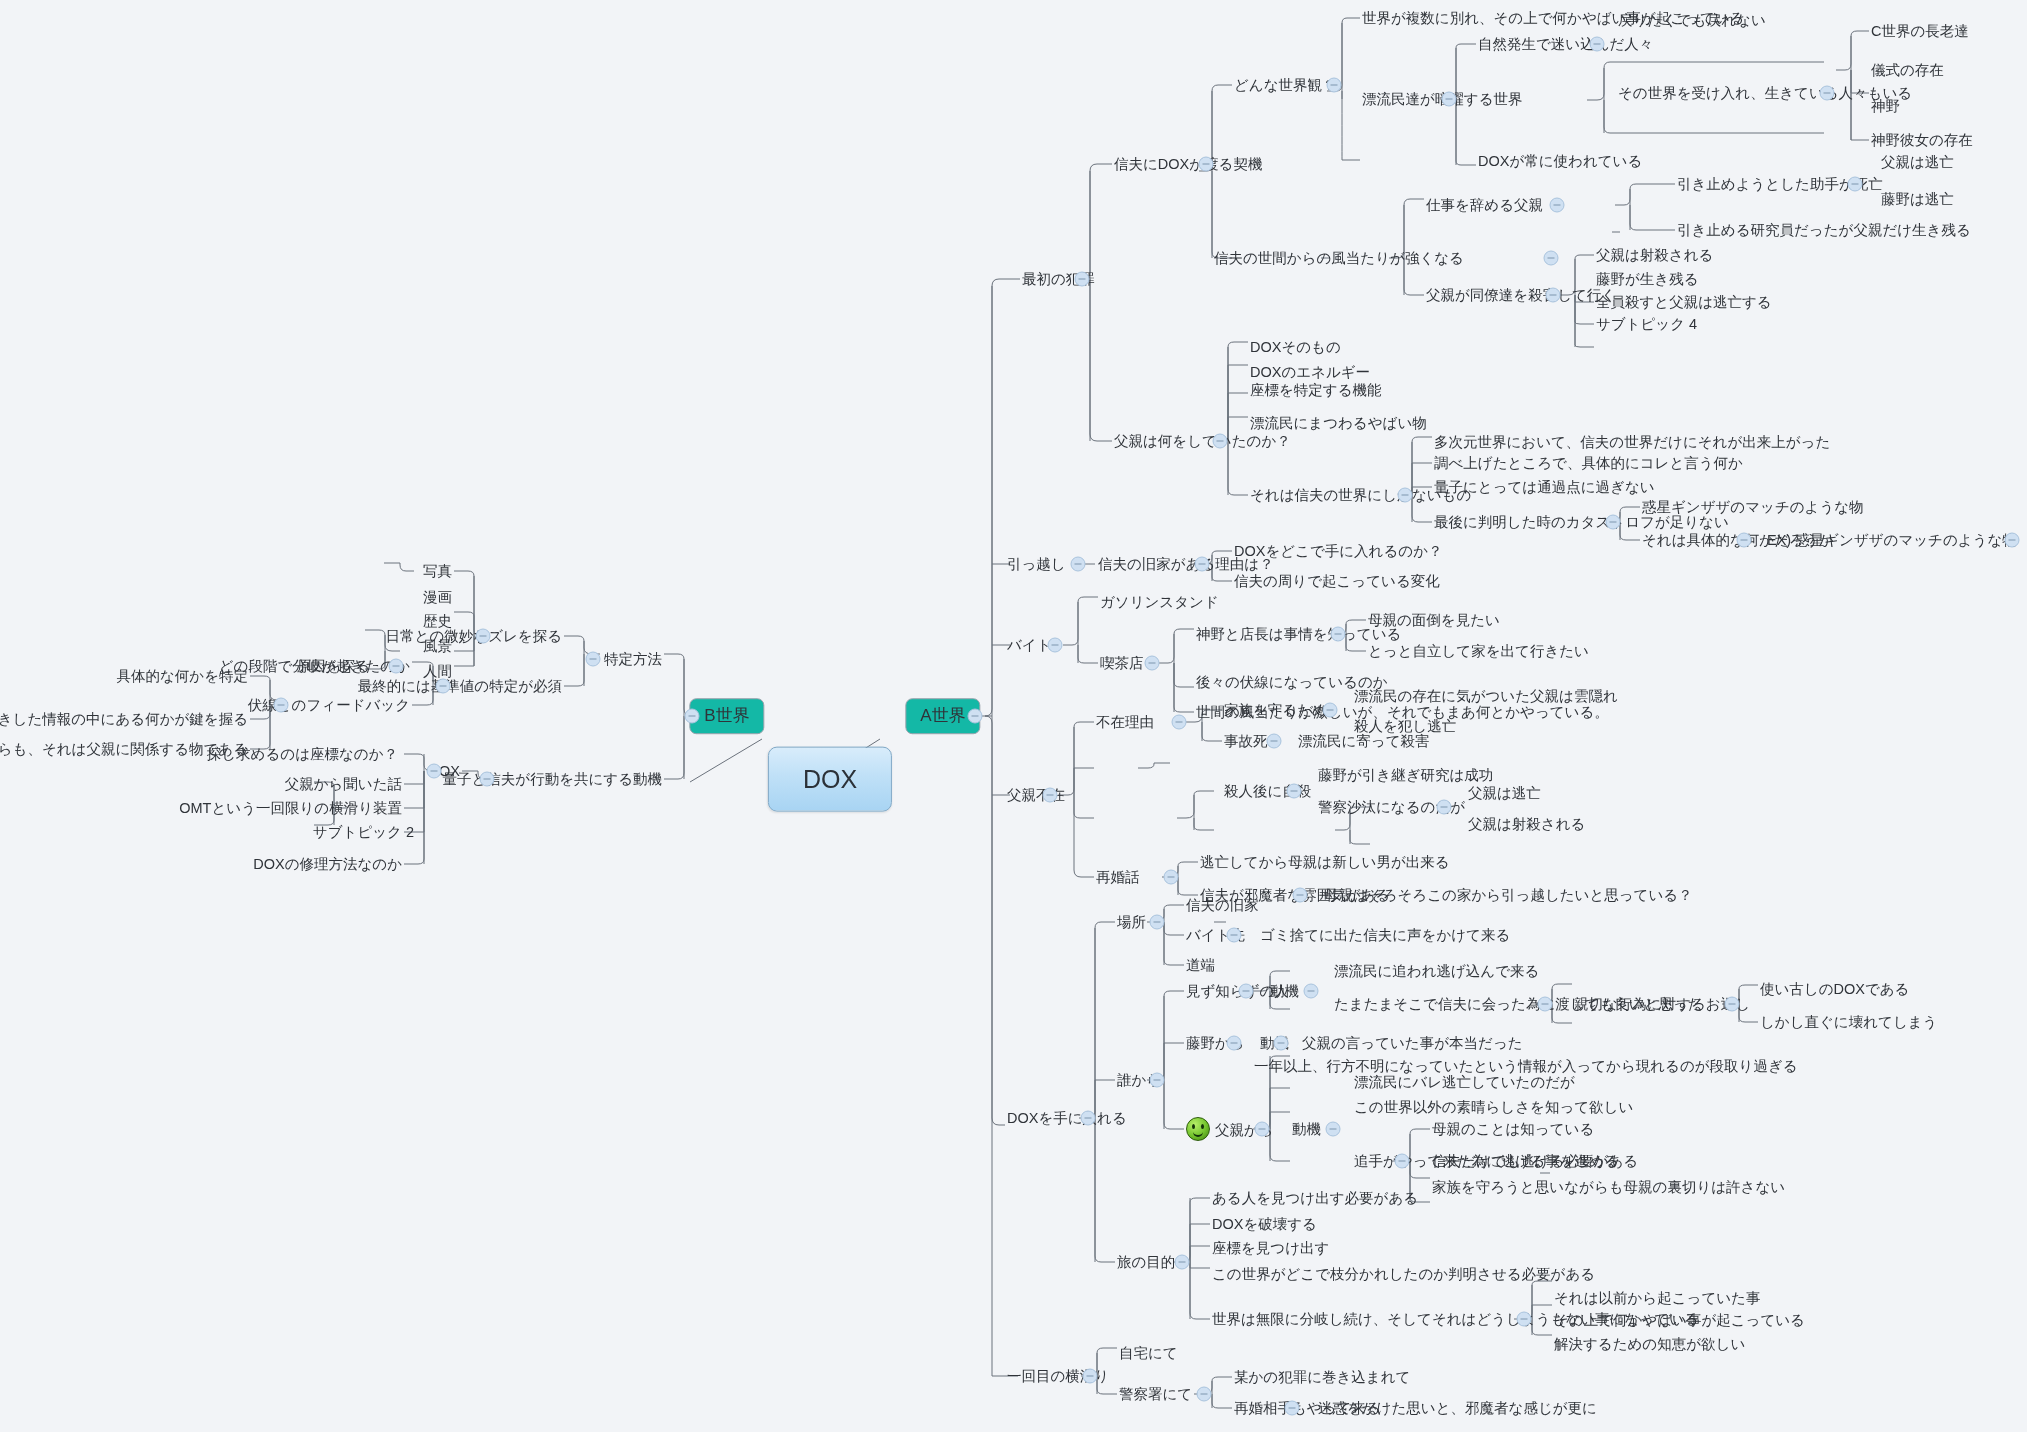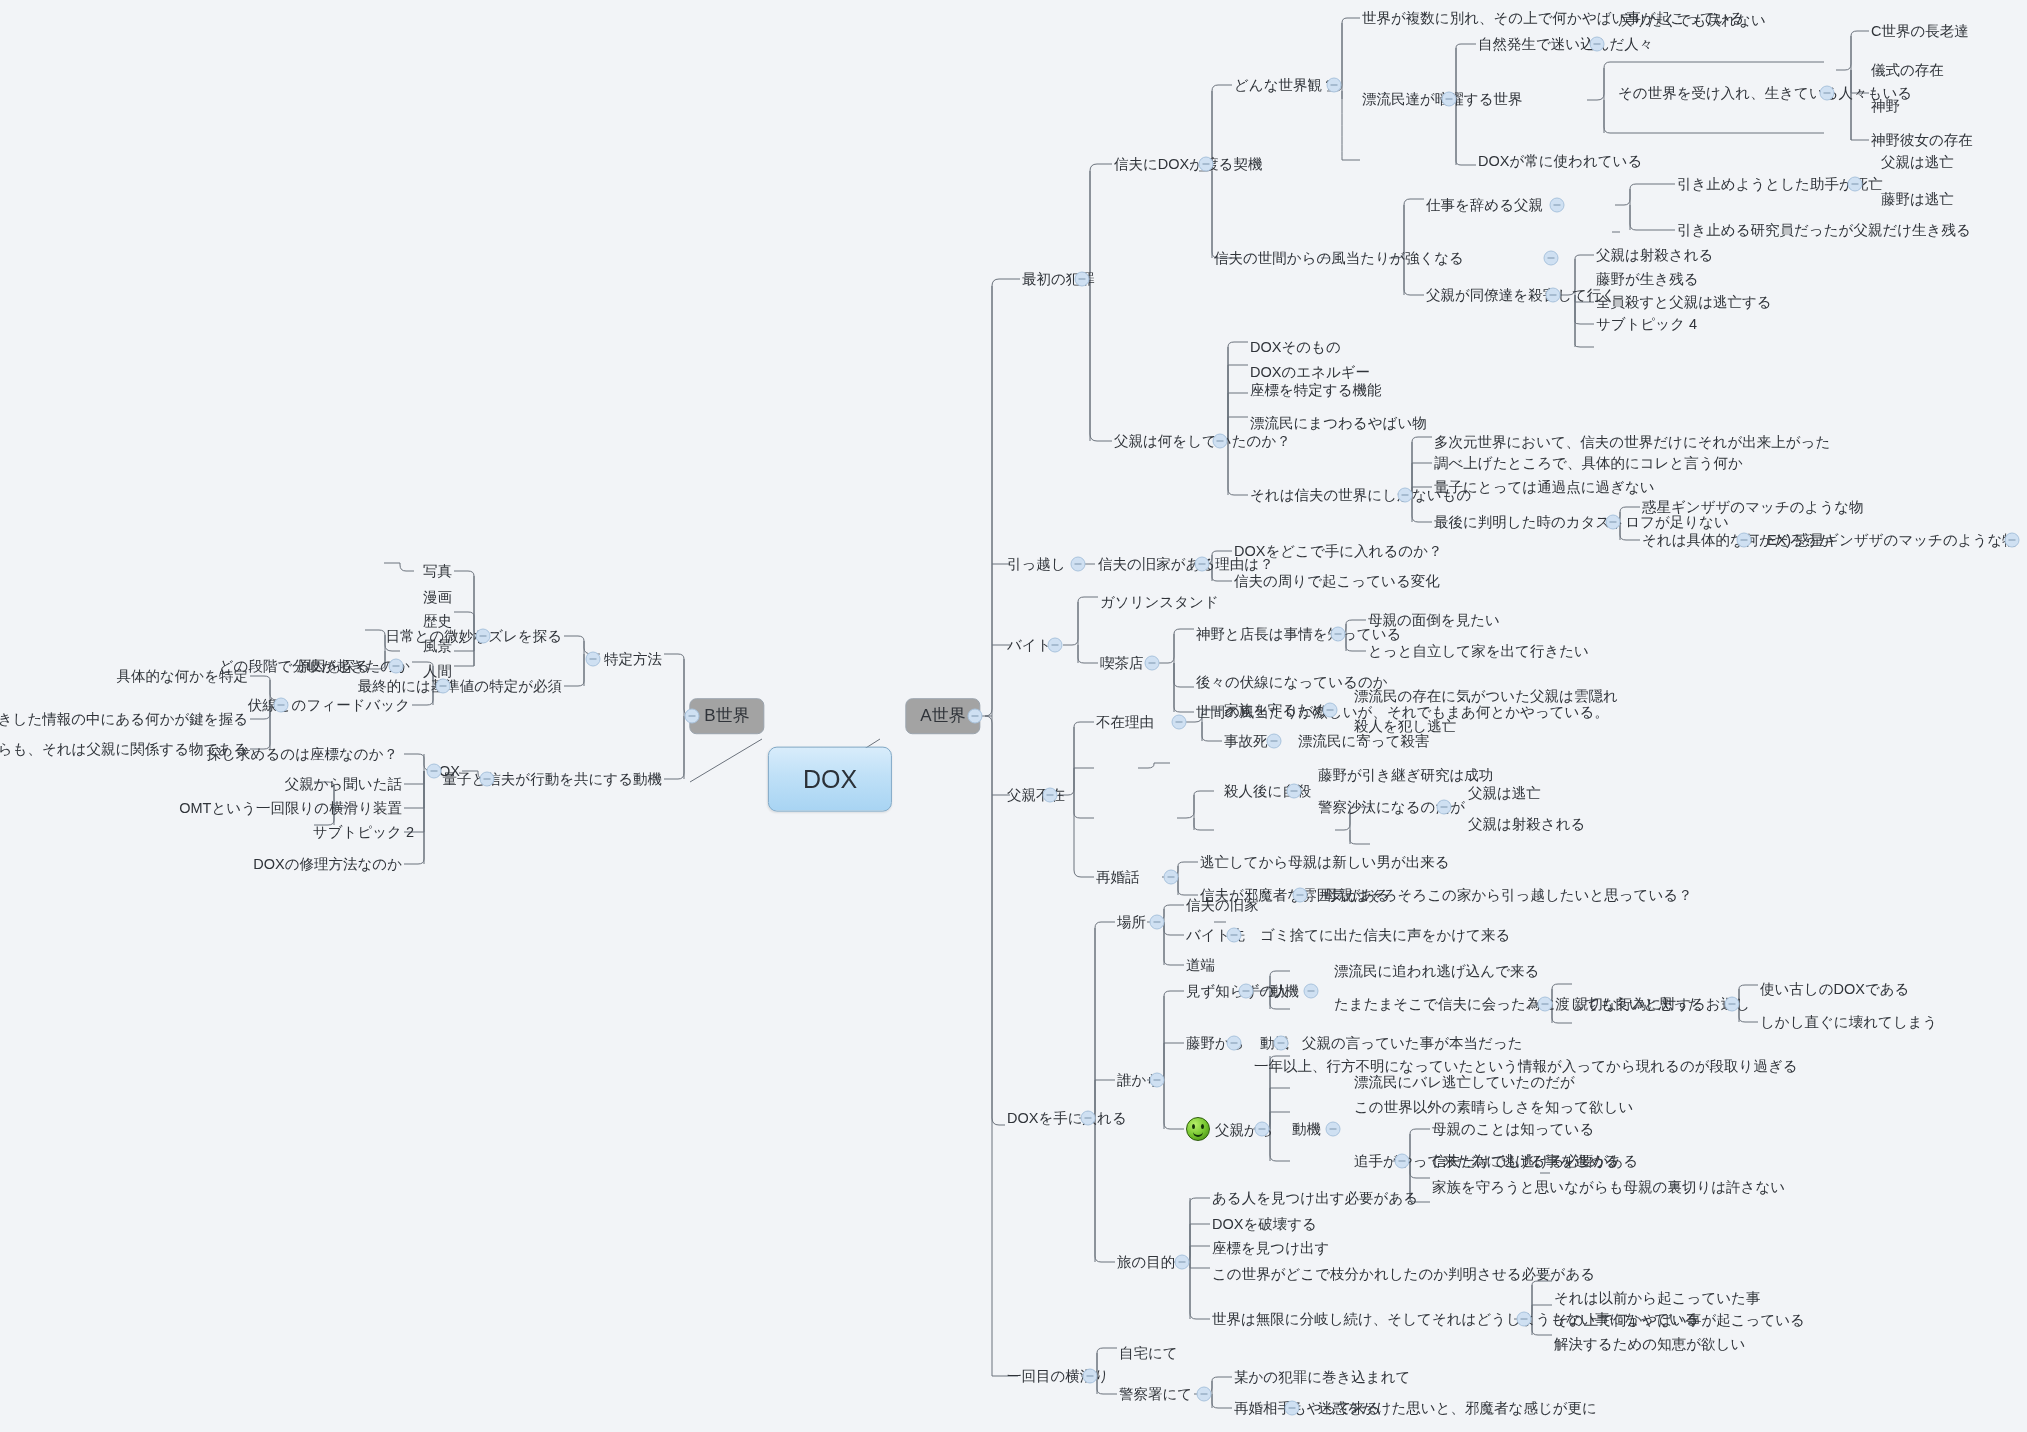--- a/index.html
+++ b/index.html
@@ -30,21 +30,21 @@
     background:linear-gradient(180deg,#d8ecfb 0%,#bfe0f7 45%,#a8d4f3 100%);
     border:1px solid #7fa8c6;
     border-radius:9px;
     padding:17px 34px;
     font-size:25px;
     color:#2b3138;
     box-shadow:0 1px 2px rgba(0,0,0,.09);
     transform:translate(-50%,-50%);
   }
   .node.l1{
-    background:#a3a3a3;
+    background:#14b8a6;
     border:1px solid #9aa3ad;
     border-radius:7px;
     padding:7px 14px;
     font-size:17px;
     transform:translate(-50%,-50%);
   }
   .node.leftside{transform:translate(-100%,-50%);}
   .toggle{
     position:absolute;
     width:13px;height:13px;

